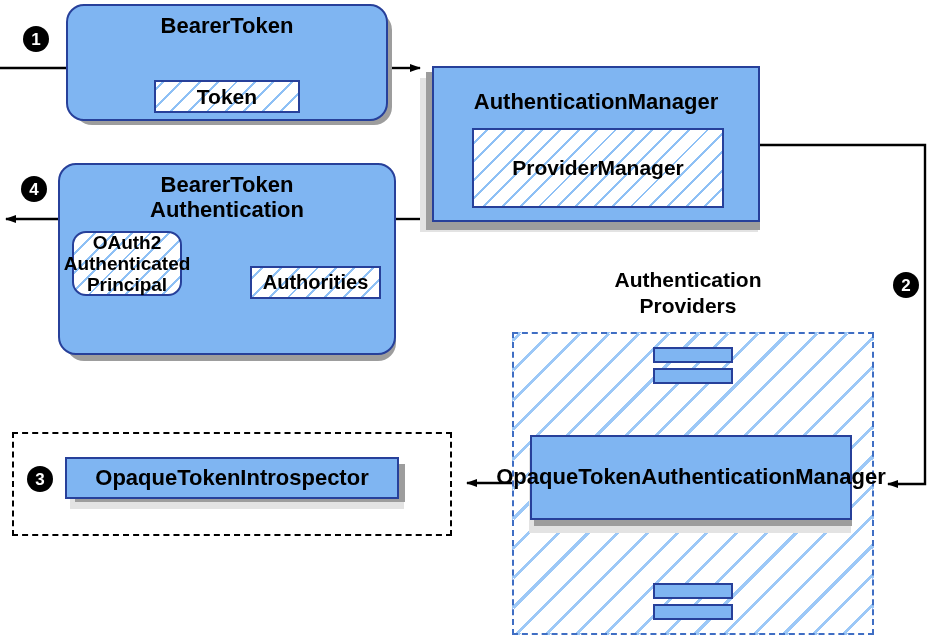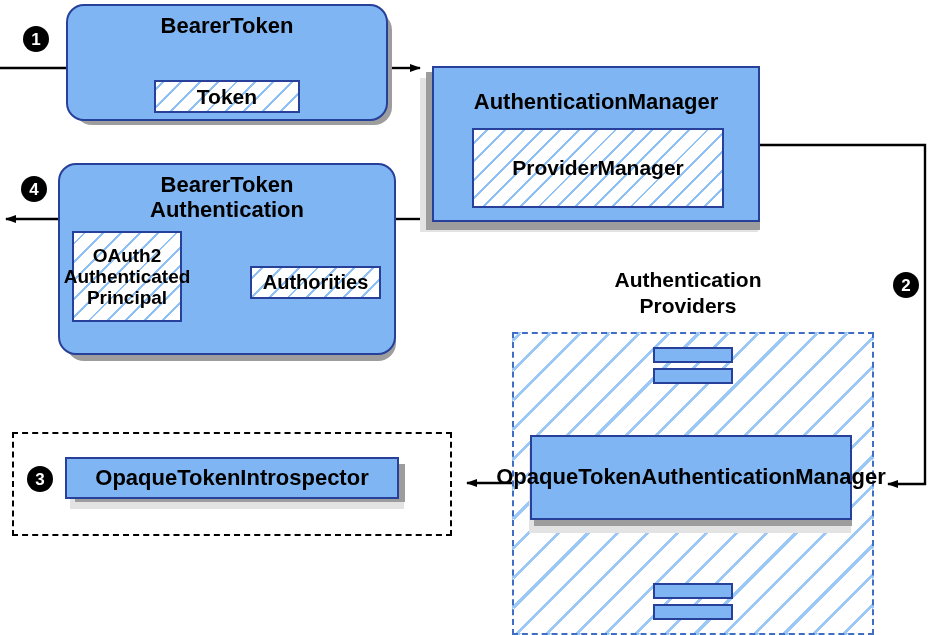--- a/index.html
+++ b/index.html
@@ -165,21 +165,21 @@
       <span>ProviderManager</span>
     </div>
   </div>
 
   <div class="shadow" style="left:66px;top:171px;width:330px;height:190px;border-radius:18px;"></div>
   <div class="node rounded" style="left:58px;top:163px;width:338px;height:192px;font-size:22px;">
     <div class="title-text" style="top:8px;">
       <div>BearerToken</div>
       <div>Authentication</div>
     </div>
-    <div class="inner" style="left:12px;top:66px;width:110px;height:91px;font-size:19px;flex-direction:column;">
+    <div class="inner" style="left:12px;top:66px;width:110px;height:65px;font-size:19px;flex-direction:column;border-radius:14px;">
       <div>OAuth2</div>
       <div>Authenticated</div>
       <div>Principal</div>
     </div>
     <div class="inner" style="left:190px;top:101px;width:131px;height:33px;font-size:20px;">
       <span>Authorities</span>
     </div>
   </div>
 
   <div class="marker" style="left:23px;top:26px;">

